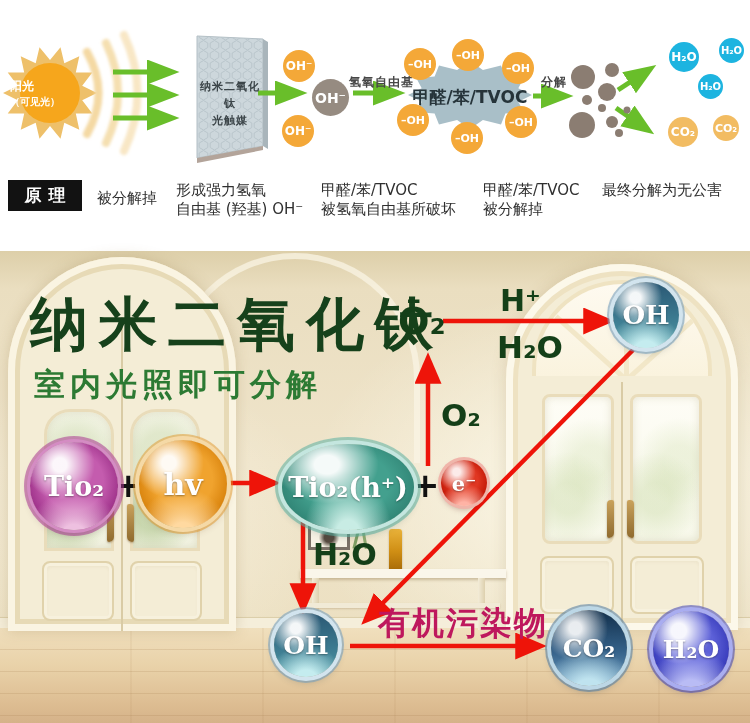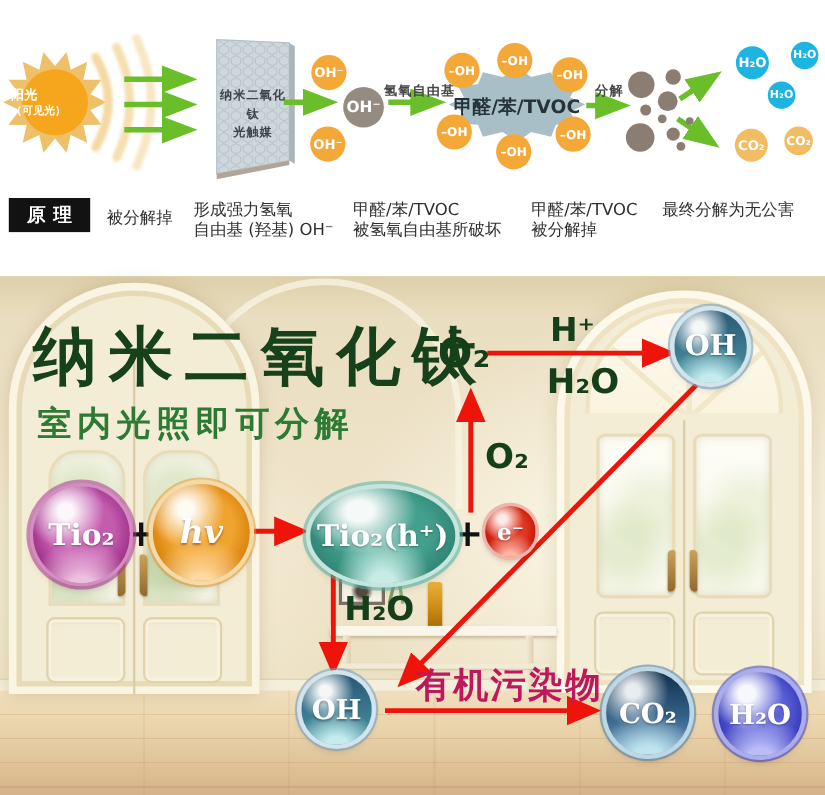--- a/index.html
+++ b/index.html
@@ -108,21 +108,21 @@
     text-shadow:0 1px 2px rgba(0,0,0,.35); }
   .ball-tio2 { background:
       radial-gradient(circle at 34% 26%, rgba(255,255,255,.95) 0 8%, rgba(255,255,255,0) 40%),
       radial-gradient(circle at 50% 108%, #eec0e0 0 12%, rgba(238,192,224,0) 45%),
       radial-gradient(circle at 50% 45%, #c45cae 0 45%, #992c85 75%, #7e1f6c 100%);
     box-shadow:0 0 0 3px #d48cc3, 0 0 0 6px rgba(170,55,145,.55), 0 4px 8px rgba(60,10,50,.3); }
   .ball-hv { background:
       radial-gradient(circle at 34% 26%, rgba(255,255,255,.95) 0 8%, rgba(255,255,255,0) 40%),
       radial-gradient(circle at 50% 108%, #ffd9a0 0 12%, rgba(255,217,160,0) 45%),
       radial-gradient(circle at 50% 45%, #f0a32e 0 45%, #d67f08 75%, #b76804 100%);
-    box-shadow:0 0 0 4px #f5d9a6, 0 0 0 6px rgba(225,150,40,.5), 0 4px 8px rgba(90,50,5,.3);font-style:italic; }
+    box-shadow:0 0 0 4px #f5d9a6, 0 0 0 6px rgba(225,150,40,.5), 0 4px 8px rgba(90,50,5,.3); }
   .ball-tio2h { border-radius:50%; background:
       radial-gradient(ellipse at 34% 24%, rgba(255,255,255,.95) 0 10%, rgba(255,255,255,0) 42%),
       radial-gradient(ellipse at 50% 110%, #c8ece4 0 14%, rgba(200,236,228,0) 48%),
       radial-gradient(ellipse at 50% 45%, #43a08e 0 45%, #2e8172 78%, #20655a 100%);
     box-shadow:0 0 0 4px #c4e6df, 0 0 0 7px rgba(90,175,160,.55), 0 5px 9px rgba(15,70,60,.3); }
   .ball-e { background:
       radial-gradient(circle at 34% 26%, rgba(255,255,255,.9) 0 8%, rgba(255,255,255,0) 42%),
       radial-gradient(circle at 50% 108%, #ffb3a5 0 14%, rgba(255,179,165,0) 48%),
       radial-gradient(circle at 50% 45%, #e03722 0 40%, #c01404 75%, #9a0e01 100%);
     box-shadow:0 0 0 3px #f0b5aa, 0 3px 6px rgba(90,10,0,.35); }

